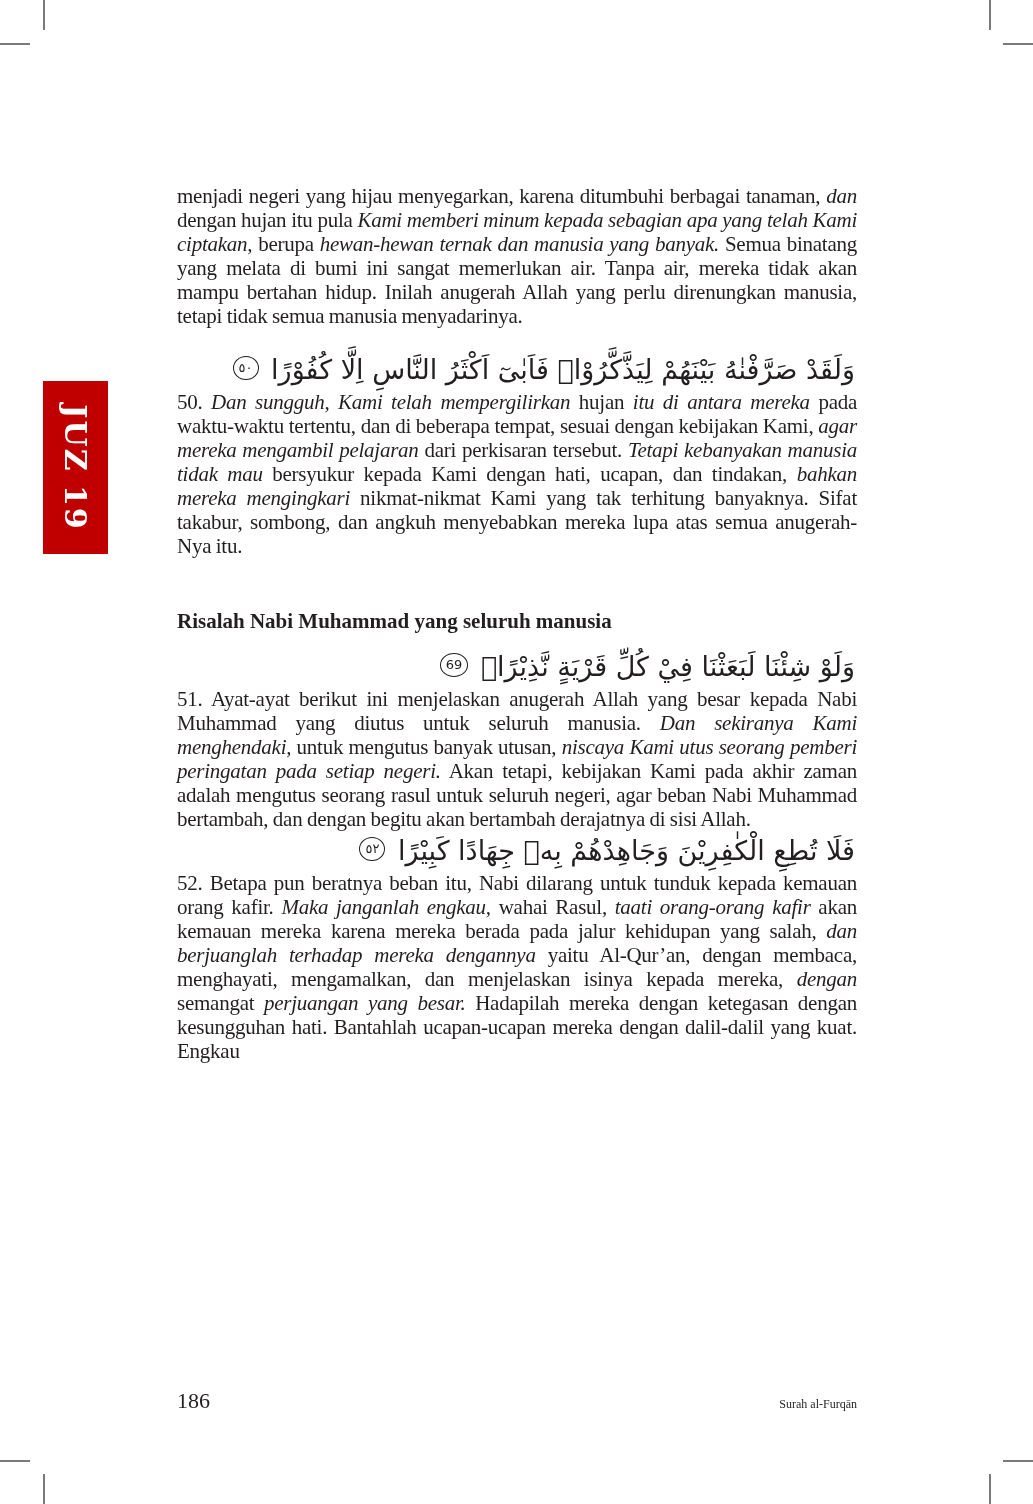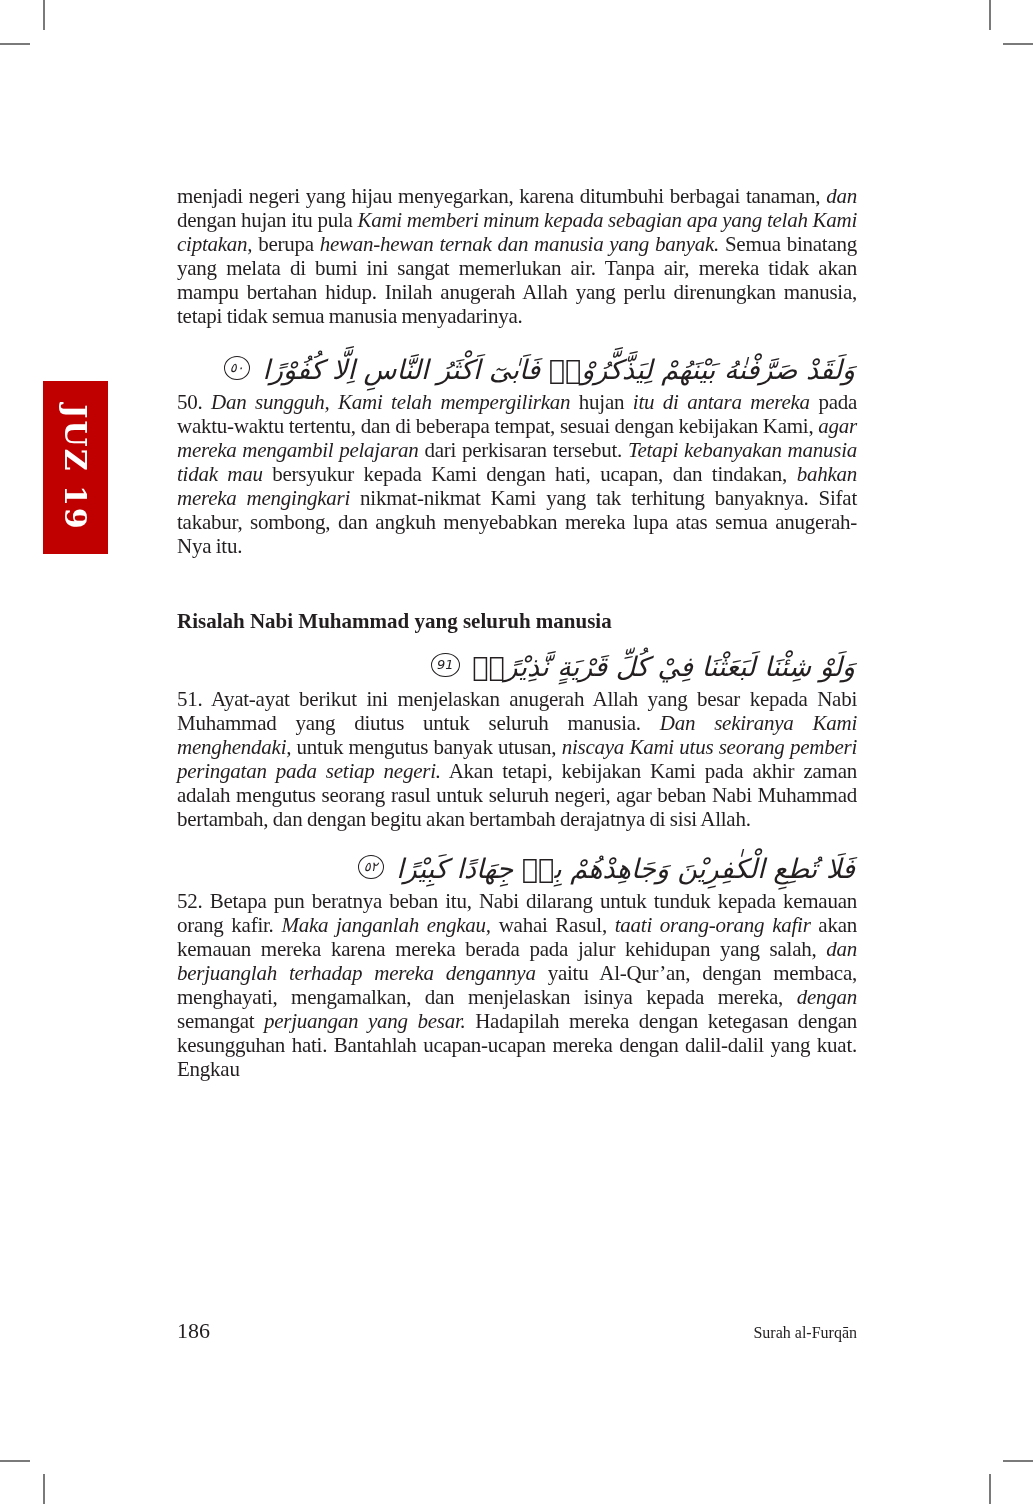--- a/index.html
+++ b/index.html
@@ -13,30 +13,30 @@
              background: #c00000; display: flex; align-items: center; justify-content: center; }
   .juz-tab .juz-label { color: #ffffff; font-family: "DejaVu Serif", serif; font-weight: bold;
              font-size: 30px; letter-spacing: 2px; white-space: nowrap;
              transform: rotate(90deg); display: inline-block; }
 
   .content { position: absolute; left: 177px; top: 184px; width: 680px; }
   .para { font-size: 21px; line-height: 24px; text-align: justify; margin: 0;
           hyphens: manual; word-spacing: -0.5px; letter-spacing: -0.25px; }
   .para i { font-style: italic; }
   .arabic { direction: rtl; text-align: right; font-family: "DejaVu Sans", sans-serif;
-            font-size: 27px; line-height: 40px; margin: 0; padding-right: 2px; font-style: italic; }
+            font-size: 27px; line-height: 40px; margin: 0; padding-right: 2px; }
   .ayah-mark { display: inline-block; font-family: "DejaVu Sans", sans-serif; font-size: 13px;
                line-height: 18px; border: 1.5px solid #231f20; border-radius: 50%;
                padding: 2px 5px; margin-right: 4px; vertical-align: middle; position: relative; top: -4px; }
   .heading { font-size: 21px; font-weight: bold; margin: 0; line-height: 27px; }
 
-  .footer { position: absolute; left: 177px; top: 1318px; width: 680px; display: flex;
+  .footer { position: absolute; left: 177px; top: 1388px; width: 680px; display: flex;
             justify-content: space-between; align-items: baseline; }
   .page-num { font-size: 22px; }
-  .running-title { font-size: 16px; }
+  .running-title { font-size: 12px; }
 </style>
 </head>
 <body>
 
 <div class="crop v" style="left:43px; top:0;"></div>
 <div class="crop h" style="left:0; top:43px;"></div>
 <div class="crop v" style="left:989px; top:0;"></div>
 <div class="crop h" style="left:1003px; top:43px;"></div>
 <div class="crop h" style="left:0; top:1460px;"></div>
 <div class="crop v" style="left:43px; top:1474px;"></div>
@@ -48,23 +48,23 @@
 </div>
 
 <div class="content">
   <p class="para"><span>menjadi negeri yang hijau menyegarkan, karena ditumbuhi berbagai tanaman, </span><i>dan</i><span> dengan hujan itu pula </span><i>Kami memberi minum kepada sebagian apa yang telah Kami ciptakan,</i><span> berupa </span><i>hewan-hewan ternak dan manusia yang banyak.</i><span> Semua binatang yang melata di bumi ini sangat memerlukan air. Tanpa air, mereka tidak akan mampu bertahan hidup. Inilah anugerah Allah yang perlu direnungkan manusia, tetapi tidak semua manusia menyadarinya.</span></p>
 
   <p class="arabic" style="margin-top:22px;"><span>وَلَقَدْ صَرَّفْنٰهُ بَيْنَهُمْ لِيَذَّكَّرُوْاۖ فَاَبٰىٓ اَكْثَرُ النَّاسِ اِلَّا كُفُوْرًا</span> <span class="ayah-mark">٥٠</span></p>
   <p class="para"><span>50. </span><i>Dan sungguh, Kami telah mempergilirkan</i><span> hujan </span><i>itu di antara mereka</i><span> pada waktu-waktu tertentu, dan di beberapa tempat, sesuai dengan ke­bijakan Kami, </span><i>agar mereka mengambil pelajaran</i><span> dari perkisaran tersebut. </span><i>Tetapi kebanyakan manusia tidak mau</i><span> bersyukur kepada Kami dengan hati, ucapan, dan tindakan, </span><i>bahkan mereka mengingkari</i><span> nikmat-nikmat Kami yang tak terhitung banyaknya. Sifat takabur, sombong, dan ang­kuh menyebabkan mereka lupa atas semua anugerah-Nya itu.</span></p>
 
   <h3 class="heading" style="margin-top:50px;">Risalah Nabi Muhammad yang seluruh manusia</h3>
 
-  <p class="arabic" style="margin-top:12px;"><span>وَلَوْ شِئْنَا لَبَعَثْنَا فِيْ كُلِّ قَرْيَةٍ نَّذِيْرًاۖ</span> <span class="ayah-mark">91</span></p>
+  <p class="arabic" style="margin-top:12px;"><span>وَلَوْ شِئْنَا لَبَعَثْنَا فِيْ كُلِّ قَرْيَةٍ نَّذِيْرًاۖ</span> <span class="ayah-mark">69</span></p>
   <p class="para"><span>51. Ayat-ayat berikut ini menjelaskan anugerah Allah yang besar ke­pada Nabi Muhammad yang diutus untuk seluruh manusia. </span><i>Dan seki­ranya Kami menghendaki,</i><span> untuk mengutus banyak utusan, </span><i>niscaya Kami utus seorang pemberi peringatan pada setiap negeri.</i><span> Akan tetapi, kebijakan Kami pada akhir zaman adalah mengutus seorang rasul untuk seluruh negeri, agar beban Nabi Muhammad bertambah, dan dengan begitu akan bertambah derajatnya di sisi Allah.</span></p>
 
-  <p class="arabic" style="margin-top:18px;"><span>فَلَا تُطِعِ الْكٰفِرِيْنَ وَجَاهِدْهُمْ بِهٖ جِهَادًا كَبِيْرًا</span> <span class="ayah-mark">٥٢</span></p>
+  <p class="arabic" style=""><span>فَلَا تُطِعِ الْكٰفِرِيْنَ وَجَاهِدْهُمْ بِهٖ جِهَادًا كَبِيْرًا</span> <span class="ayah-mark">٥٢</span></p>
   <p class="para"><span>52. Betapa pun beratnya beban itu, Nabi dilarang untuk tunduk kepada kemauan orang kafir. </span><i>Maka janganlah engkau,</i><span> wahai Rasul, </span><i>taati orang-orang kafir</i><span> akan kemauan mereka karena mereka berada pada jalur kehidupan yang salah, </span><i>dan berjuanglah terhadap mereka dengannya</i><span> yaitu Al-Qur’an, dengan membaca, menghayati, mengamalkan, dan menjelaskan isinya kepada mereka, </span><i>dengan</i><span> semangat </span><i>perjuangan yang besar.</i><span> Hadapilah mereka dengan ketegasan dengan kesungguhan hati. Bantahlah ucapan-ucapan mereka dengan dalil-dalil yang kuat. Engkau</span></p>
 </div>
 
 <div class="footer">
   <span class="page-num">186</span>
   <span class="running-title">Surah al-Furqān</span>
 </div>
 
 </body></html>

